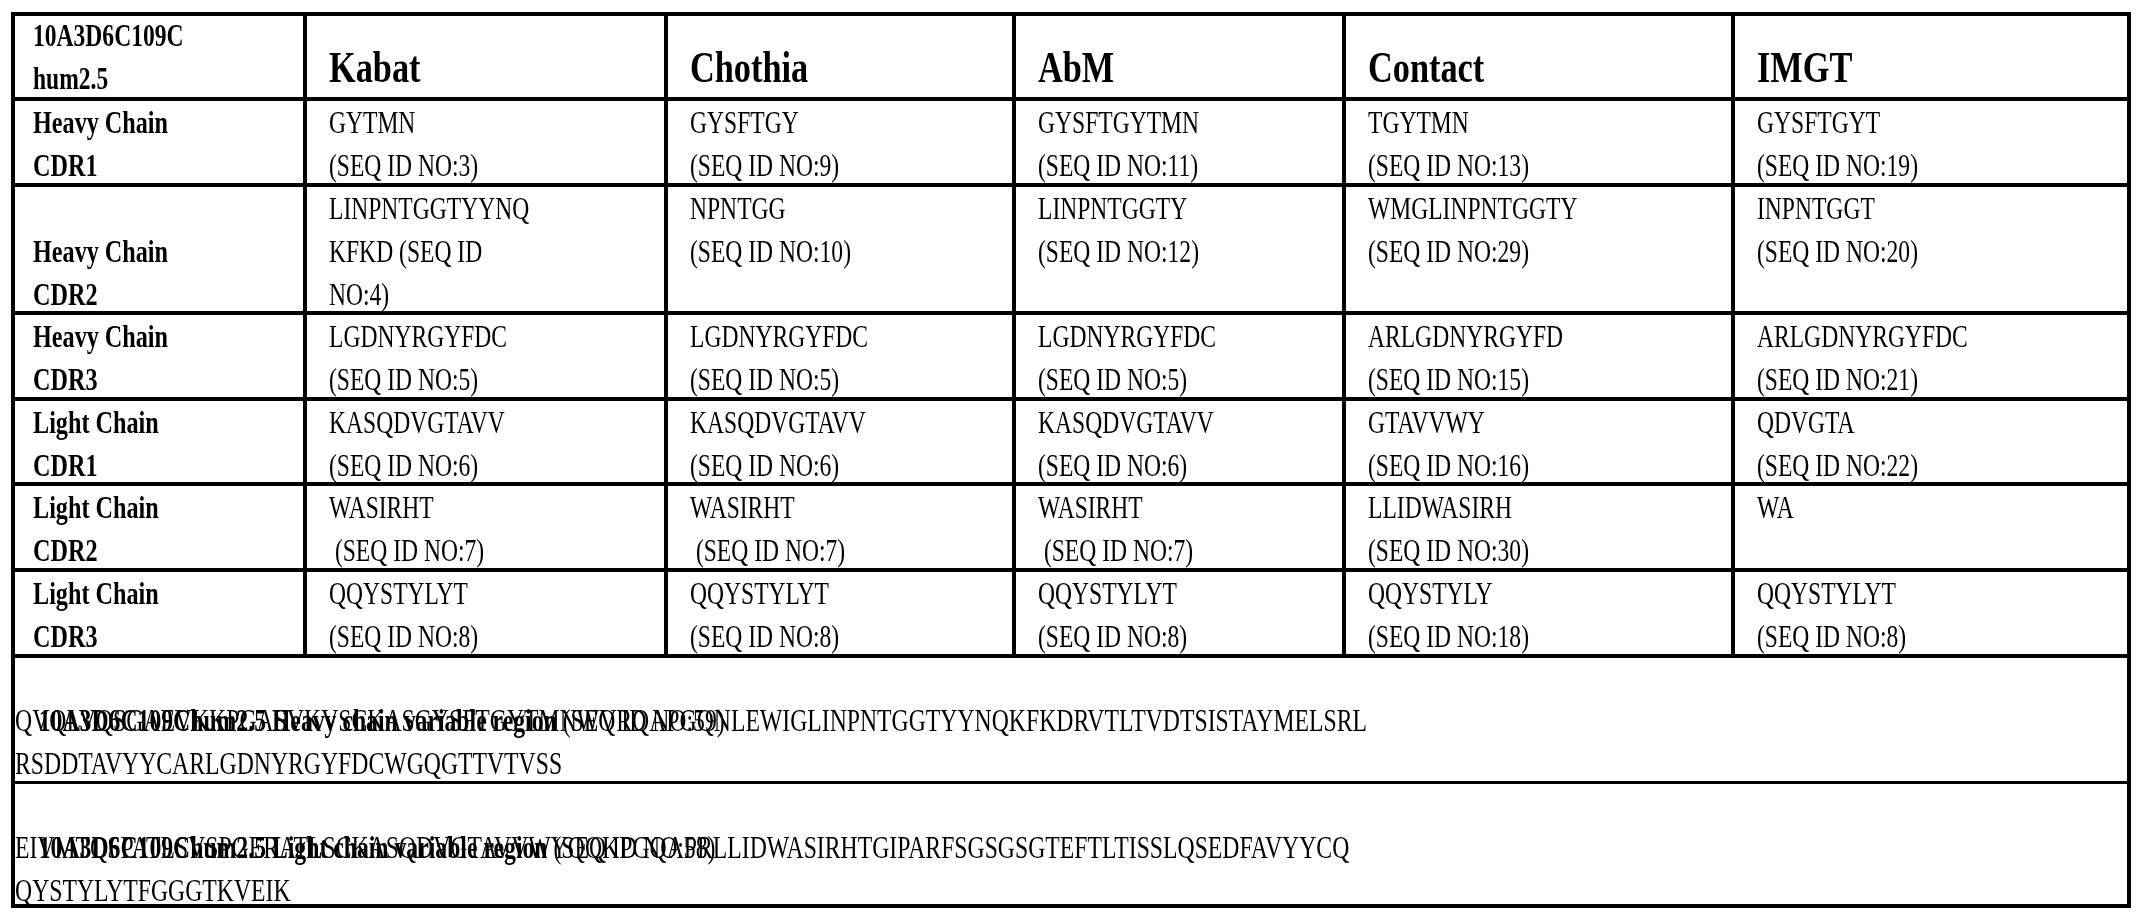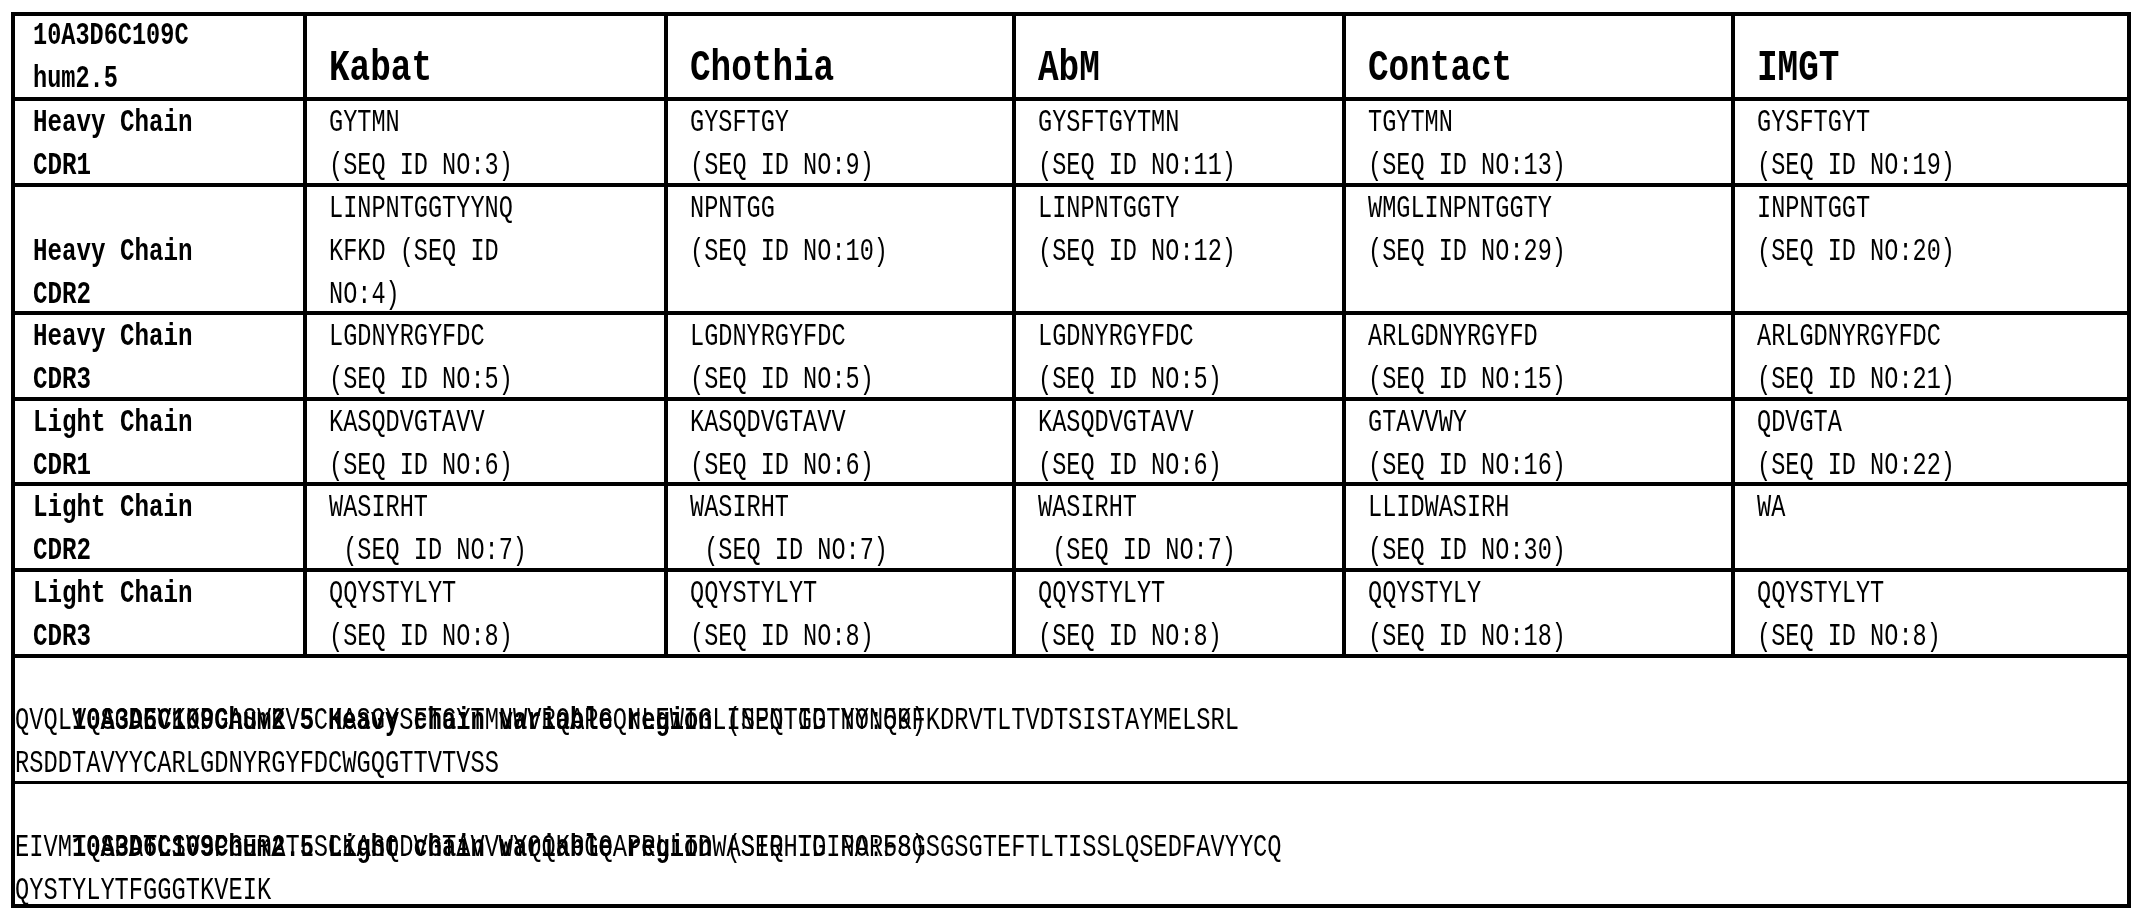--- a/index.html
+++ b/index.html
@@ -1,19 +1,19 @@
 <!DOCTYPE html>
 <html><head>
 <meta charset="utf-8">
 <style>
   html, body { margin:0; padding:0; background:#ffffff; }
   body { width:2138px; height:922px; position:relative; overflow:hidden;
          font-family:"Liberation Serif", "DejaVu Serif", serif; color:#000; }
   .tbl { position:absolute; left:11px; top:12px; width:2120px; height:896px;
-         border:4px solid #000; box-sizing:border-box;font-family:Liberation Mono, monospace; }
+         border:4px solid #000; box-sizing:border-box; }
   .vline { position:absolute; width:4px; background:#000; }
   .hline { position:absolute; height:4px; background:#000; left:0; right:0; }
   .txt { position:absolute; white-space:pre; transform-origin:0 0; }
   .hdr { font-weight:bold; font-size:44px; line-height:44px; transform:scaleX(0.78); }
   .corner { font-weight:bold; font-size:31px; line-height:43px; transform:scaleX(0.76); }
   .rowlab { font-weight:bold; font-size:31px; line-height:43px; transform:scaleX(0.78); }
   .val { font-size:31px; line-height:43px; transform:scaleX(0.76); }
   .seq { font-size:31px; line-height:43px; transform:scaleX(0.765); }
   .seq b { font-weight:bold; }
 </style>

